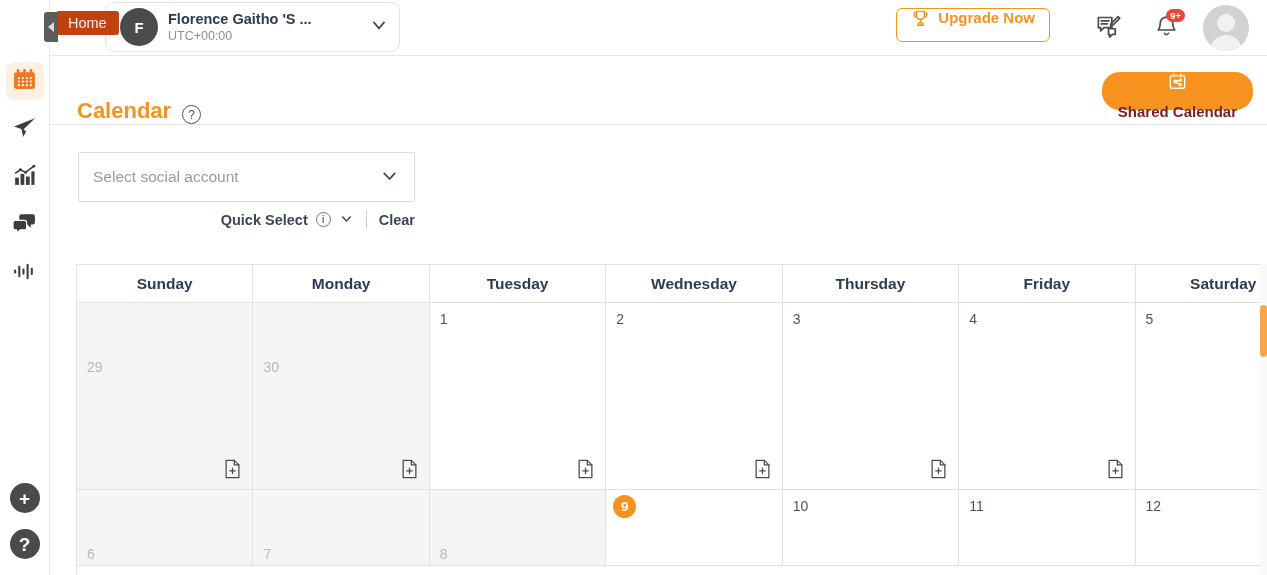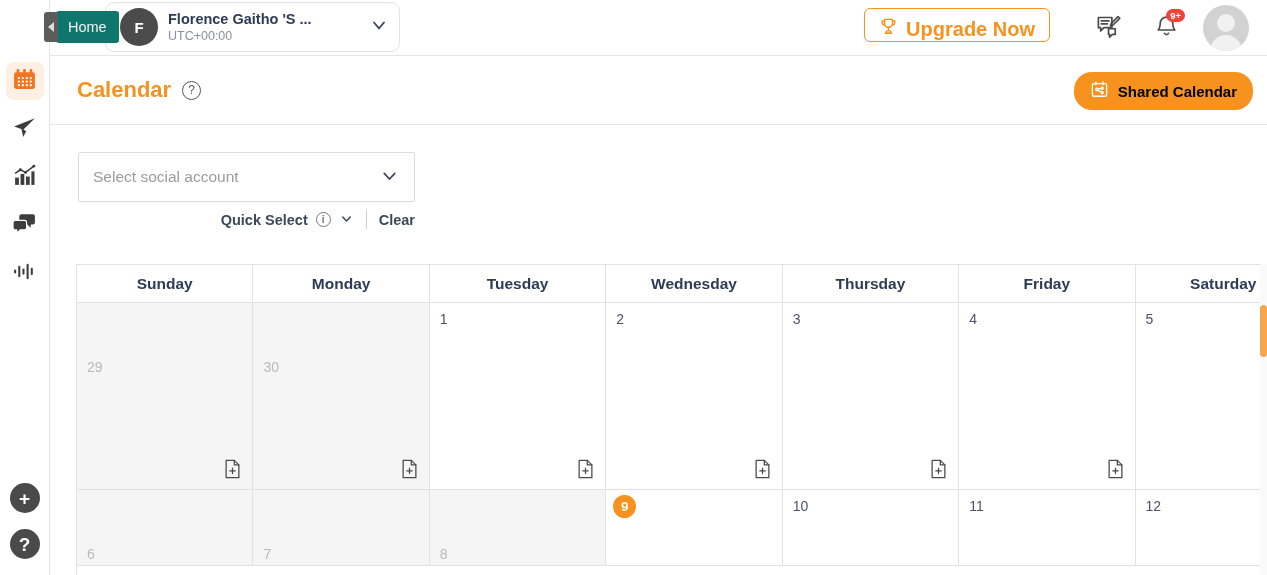--- a/index.html
+++ b/index.html
@@ -63,31 +63,31 @@
     position: absolute; left: 44px; top: 12px; width: 14px; height: 30px;
     background: #5c5c5c; border-radius: 3px 0 0 3px;
     display: flex; align-items: center; justify-content: center;
     z-index: 42; cursor: pointer;
   }
   #collapse-handle .caret {
     width: 0; height: 0; border-top: 5px solid transparent;
     border-bottom: 5px solid transparent; border-right: 6px solid #dddddd;
   }
   #home-tooltip {
-    position: absolute; left: 56px; top: 11px; height: 32px;
-    background: #0f766e; color: #f1f1f1; font-size: 14.5px;
+    position: absolute; left: 56px; top: 11px; height: 24px;
+    background: #c2410c; color: #f1f1f1; font-size: 14.5px;
     display: flex; align-items: center; padding: 0 12px;
     border-radius: 3px; z-index: 41; white-space: nowrap;
   }
 
   #upgrade-btn {
     position: absolute; right: 217px; top: 8px;
     height: 34px; border: 1.5px solid #f7921e; border-radius: 6px;
-    background: #fff; color: #f7921e; font-size: 20px; font-weight: bold;
-    display: flex; align-items: flex-end; gap: 8px; padding: 0 14px; cursor: pointer;
+    background: #fff; color: #f7921e; font-size: 15px; font-weight: bold;
+    display: flex; align-items: flex-start; gap: 8px; padding: 0 14px; cursor: pointer;
   }
   #feedback-btn, #bell-btn {
     position: absolute; top: 12px; width: 32px; height: 32px;
     display: flex; align-items: center; justify-content: center; cursor: pointer;
   }
   #feedback-btn { right: 143px; }
   #bell-btn { right: 85px; }
   #bell-badge {
     position: absolute; top: -3px; right: -3px;
     background: #f04438; color: #fff; font-size: 9.5px; font-weight: bold;
@@ -98,33 +98,33 @@
     width: 46px; height: 46px; border-radius: 50%;
     background: #d2d2d2; overflow: hidden; cursor: pointer;
   }
   #user-avatar .head { position:absolute; left:14px; top:9px; width:18px; height:18px; border-radius:50%; background:#f1f1f1; }
   #user-avatar .body { position:absolute; left:7px; top:30px; width:32px; height:24px; border-radius:16px 16px 0 0; background:#f1f1f1; }
 
   
   #page-head {
     position: absolute; left: 50px; top: 56px; right: 0; height: 69px;
     background: #ffffff; border-bottom: 1px solid #e6e6e6;
-    display: flex; align-items: center; z-index: 5;
+    display: flex; align-items: flex-end; z-index: 5;
   }
   #page-title { margin-left: 27px; font-size: 22px; font-weight: bold; color: #f7921e; }
   #title-help {
     margin-left: 11px; width: 19px; height: 19px; border-radius: 50%;
     border: 1.4px solid #555; color: #555; font-size: 12px;
     display: flex; align-items: center; justify-content: center; cursor: pointer;
   }
   #shared-cal-btn {
     position: absolute; right: 14px; top: 16px; height: 38px;
-    background: #f7921e; color: #000000; border-radius: 18px;
+    background: #f7921e; color: #7f1d1d; border-radius: 18px;
     display: flex; align-items: center; gap: 9px; padding: 0 16px;
-    font-size: 15px; font-weight: bold; cursor: pointer;
+    font-size: 15px; font-weight: bold; cursor: pointer; flex-direction: column;
   }
 
   
   #toolbar { position: absolute; left: 50px; top: 125px; right: 0; height: 139px; background: #fff; }
 
   #acct-select {
     position: absolute; left: 28px; top: 27px; width: 337px; height: 50px;
     border: 1px solid #dcdcdc; border-radius: 2px; background: #fff;
     display: flex; align-items: center; padding: 0 14px; cursor: pointer;
   }

